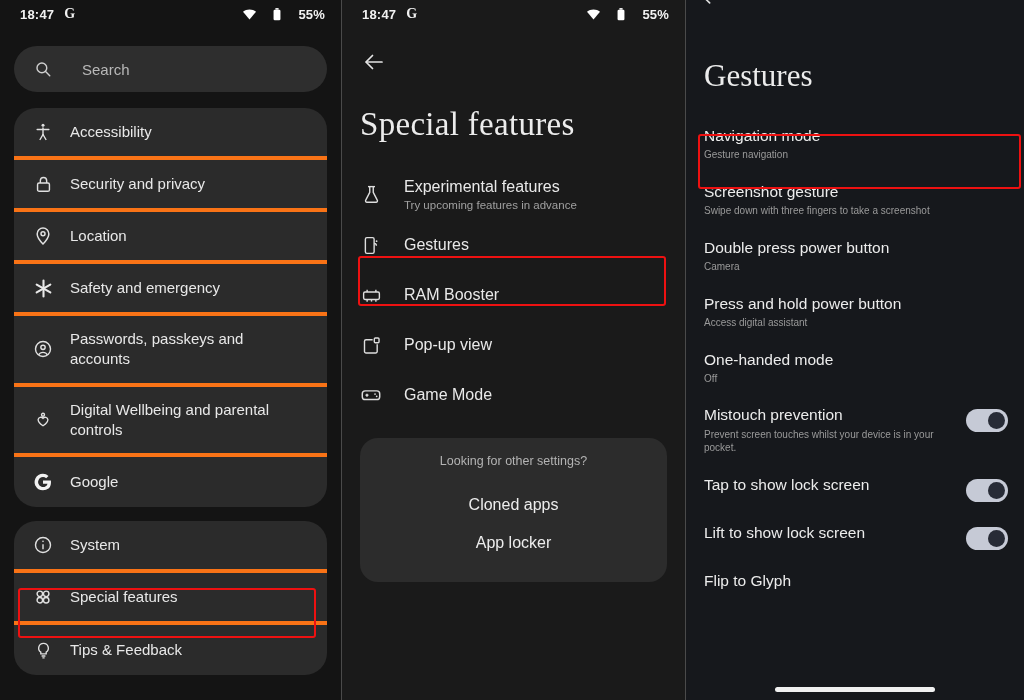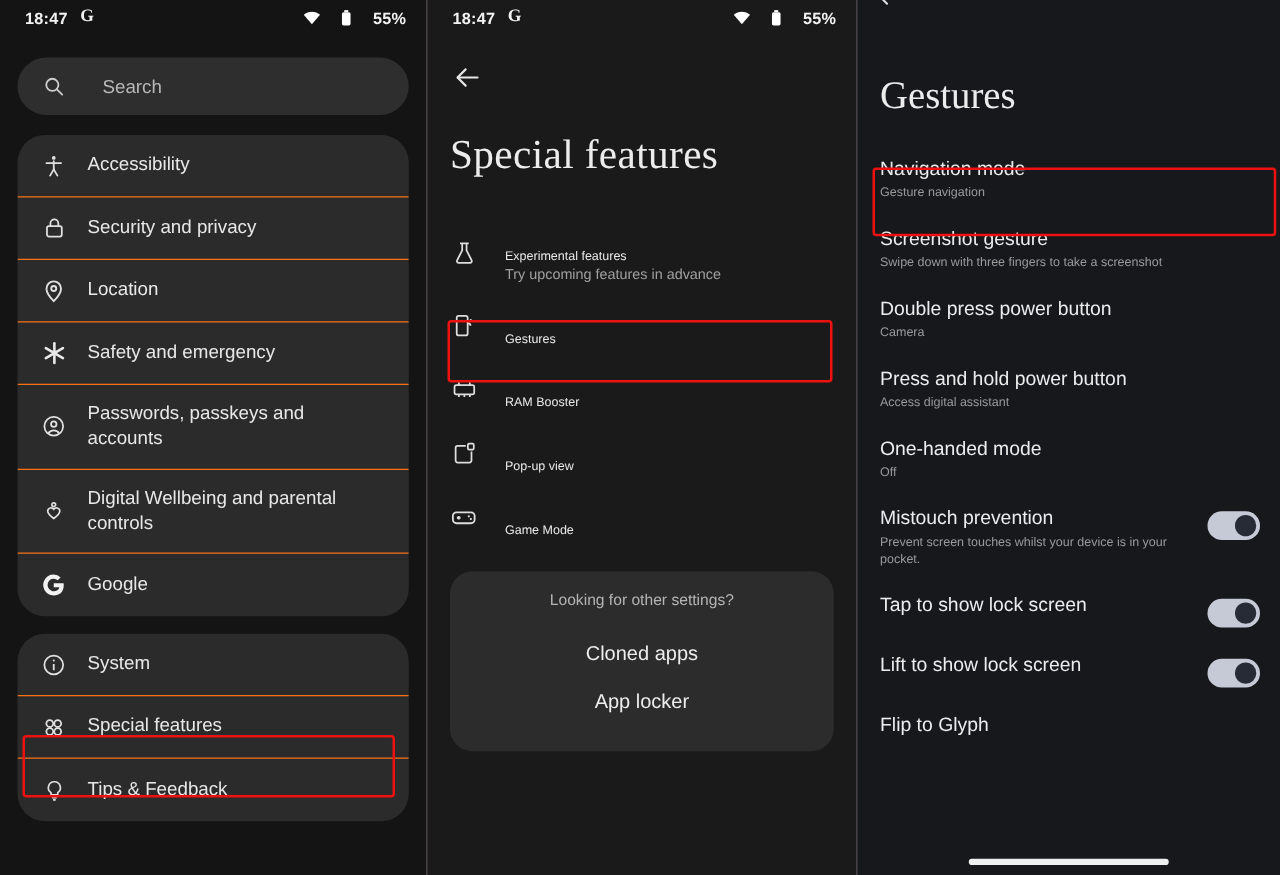--- a/index.html
+++ b/index.html
@@ -57,21 +57,21 @@
     margin: 0 14px 14px 14px;
     background: #2b2b2b;
     border-radius: 22px;
     overflow: hidden;
   }
   .row {
     display: flex; align-items: center;
     gap: 16px;
     padding: 13px 18px;
     min-height: 50px;
-    border-bottom: 1px solid #f97316;
+    border-bottom: 4px solid #f97316;
   }
   .row:last-child { border-bottom: none; }
   .row-label { color: #e8e8e8; font-size: 15px; line-height: 1.35; }
   .ico { width: 22px; min-width:22px; height: 22px; display:flex; align-items:center; justify-content:center; color:#e0e0e0; }
 
   
   .hl {
     position: absolute;
     border: 2.5px solid #ee1111;
     border-radius: 3px;
@@ -92,21 +92,21 @@
     margin: 30px 0 0 18px;
     font-weight: normal;
     letter-spacing: .3px;
   }
   .p2-list { margin-top: 26px; }
   .p2-row {
     display: flex; align-items: center; gap: 22px;
     padding: 9px 18px;
     min-height: 50px;
   }
-  .p2-title { color: #e9e9e9; font-size: 10px; margin-top: 22px; }
+  .p2-title { color: #e9e9e9; font-size: 16px; }
   .p2-sub { color: #a0a0a0; font-size: 11.5px; margin-top: 3px; }
 
   .other-card {
     margin: 18px 18px 0 18px;
     background: #2c2c2c;
     border-radius: 18px;
     padding: 16px 22px 20px 22px;
     text-align: center;
   }
   .other-head { color: #b4b4b4; font-size: 12.5px; margin-bottom: 18px; }

